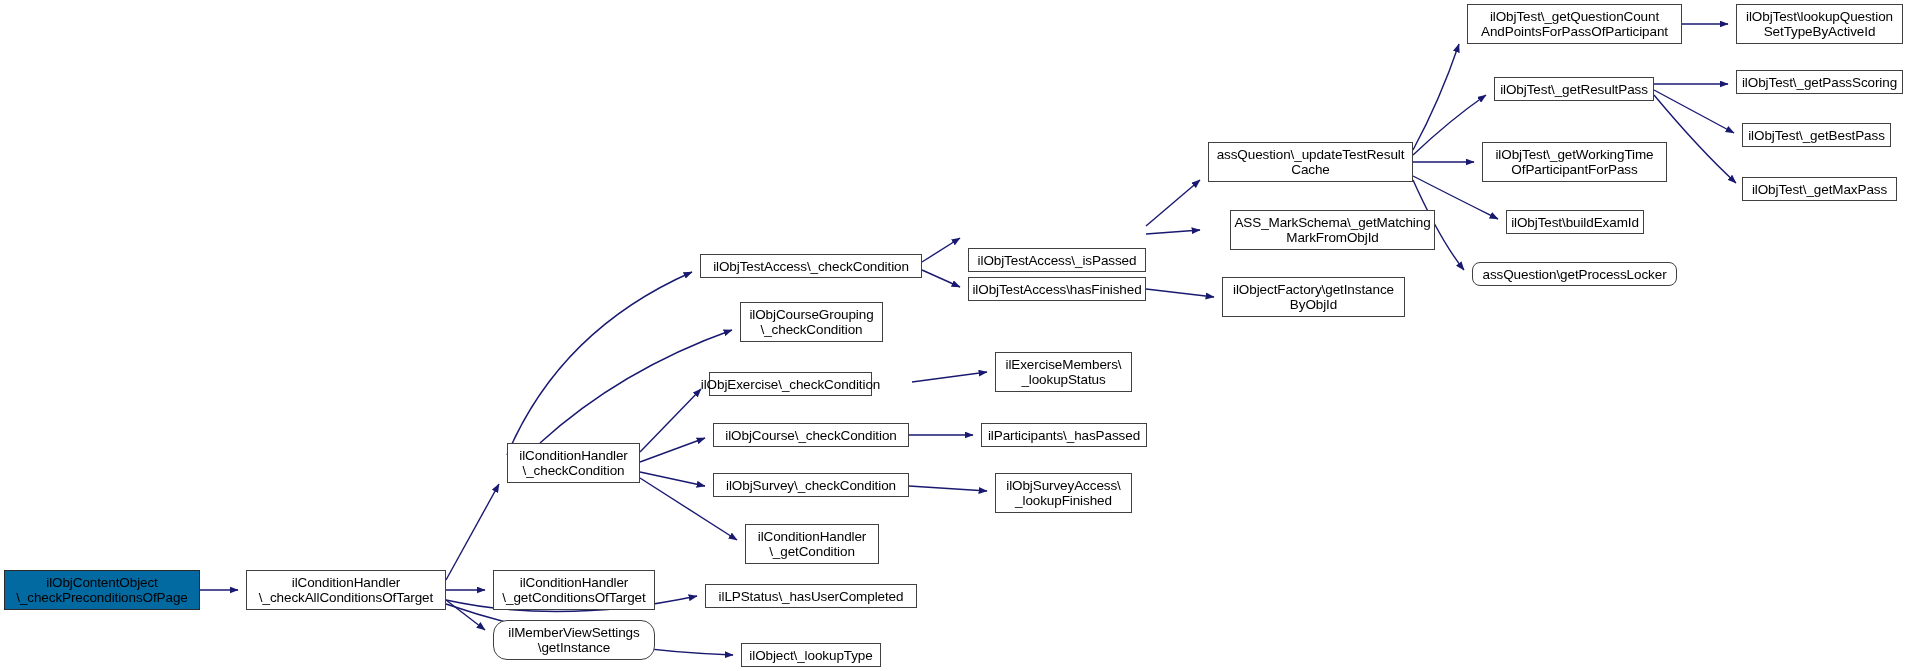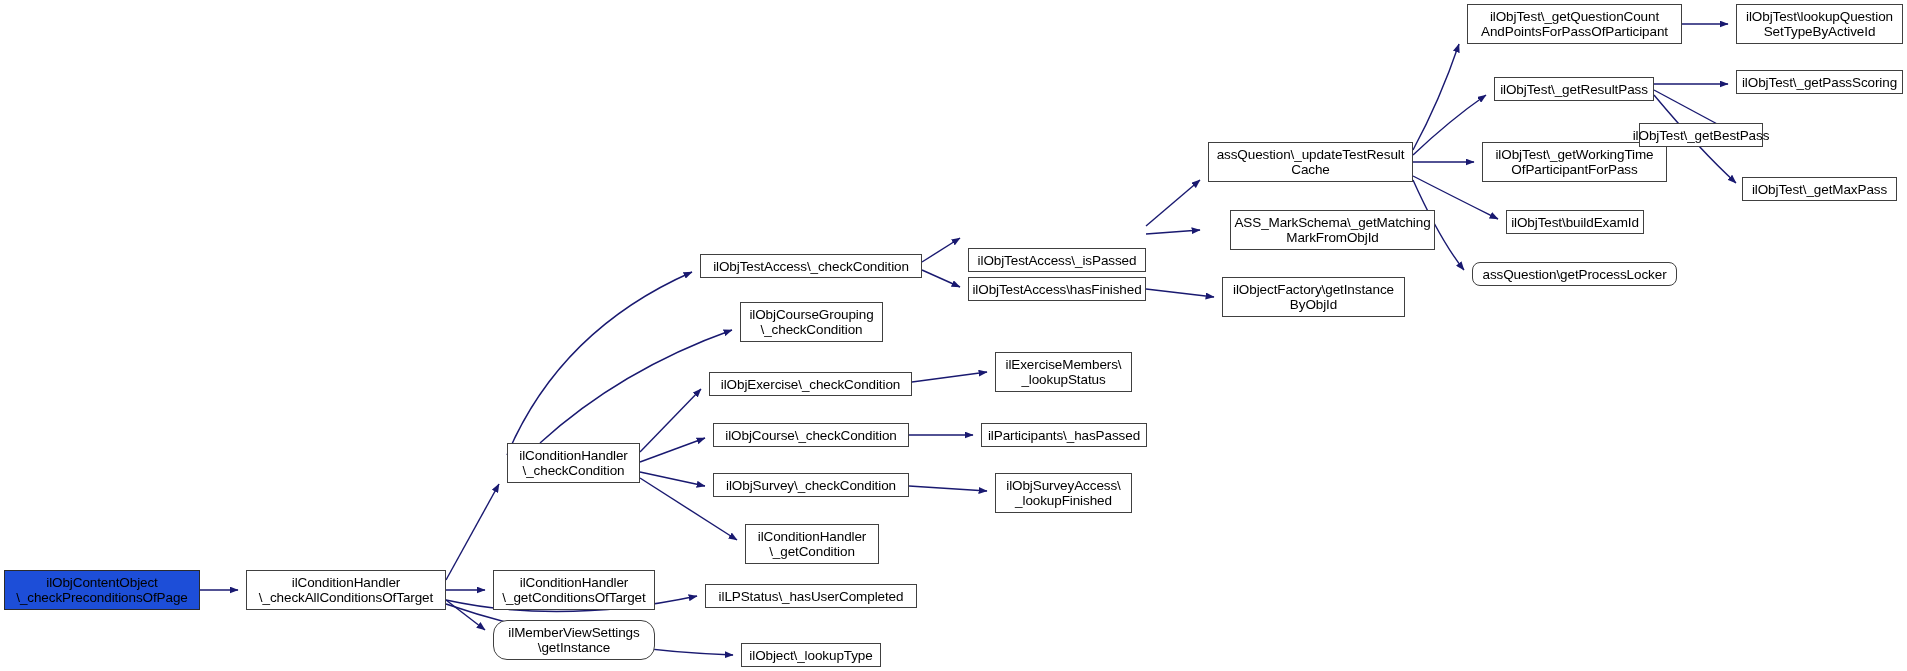--- a/index.html
+++ b/index.html
@@ -35,21 +35,21 @@
     justify-content: center;
     text-align: center;
     font-size: 13.5px;
     line-height: 15px;
     letter-spacing: -0.1px;
     white-space: pre-line;
     padding: 0 14px;
     z-index: 2;
   }
   .node.root {
-    background: #1d4ed8;
+    background: #0369a1;
     border-color: #2b2b2b;
   }
   .node-label {
     display: block;
     white-space: pre-line;
   }
 </style>
 </head>
 <body>
 
@@ -99,21 +99,21 @@
 \_checkAllConditionsOfTarget</span></div>
       <div class="node" style="left: 507px; top: 443px; width: 133px; height: 40px;"><span class="node-label">ilConditionHandler
 \_checkCondition</span></div>
       <div class="node" style="left: 493px; top: 570px; width: 162px; height: 40px;"><span class="node-label">ilConditionHandler
 \_getConditionsOfTarget</span></div>
       <div class="node" style="left: 493px; top: 620px; width: 162px; height: 40px; border-radius: 14px;"><span class="node-label">ilMemberViewSettings
 \getInstance</span></div>
       <div class="node" style="left: 700px; top: 254px; width: 222px; height: 24px;"><span class="node-label">ilObjTestAccess\_checkCondition</span></div>
       <div class="node" style="left: 740px; top: 302px; width: 143px; height: 40px;"><span class="node-label">ilObjCourseGrouping
 \_checkCondition</span></div>
-      <div class="node" style="left: 709px; top: 372px; width: 203px; height: 24px;"><span class="node-label">ilObjExercise\_checkCondition</span></div>
+      <div class="node" style="left: 709px; top: 372px; width: 163px; height: 24px;"><span class="node-label">ilObjExercise\_checkCondition</span></div>
       <div class="node" style="left: 713px; top: 423px; width: 196px; height: 24px;"><span class="node-label">ilObjCourse\_checkCondition</span></div>
       <div class="node" style="left: 713px; top: 473px; width: 196px; height: 24px;"><span class="node-label">ilObjSurvey\_checkCondition</span></div>
       <div class="node" style="left: 745px; top: 524px; width: 134px; height: 40px;"><span class="node-label">ilConditionHandler
 \_getCondition</span></div>
       <div class="node" style="left: 705px; top: 584px; width: 212px; height: 24px;"><span class="node-label">ilLPStatus\_hasUserCompleted</span></div>
       <div class="node" style="left: 741px; top: 643px; width: 140px; height: 24px;"><span class="node-label">ilObject\_lookupType</span></div>
       <div class="node" style="left: 968px; top: 222px; width: 178px; height: 24px; margin-top: 26px;"><span class="node-label">ilObjTestAccess\_isPassed</span></div>
       <div class="node" style="left: 968px; top: 277px; width: 178px; height: 24px;"><span class="node-label">ilObjTestAccess\hasFinished</span></div>
       <div class="node" style="left: 995px; top: 352px; width: 137px; height: 40px;"><span class="node-label">ilExerciseMembers\
 _lookupStatus</span></div>
@@ -129,16 +129,16 @@
       <div class="node" style="left: 1467px; top: 4px; width: 215px; height: 40px;"><span class="node-label">ilObjTest\_getQuestionCount
 AndPointsForPassOfParticipant</span></div>
       <div class="node" style="left: 1494px; top: 77px; width: 160px; height: 24px;"><span class="node-label">ilObjTest\_getResultPass</span></div>
       <div class="node" style="left: 1482px; top: 142px; width: 185px; height: 40px;"><span class="node-label">ilObjTest\_getWorkingTime
 OfParticipantForPass</span></div>
       <div class="node" style="left: 1506px; top: 210px; width: 138px; height: 24px;"><span class="node-label">ilObjTest\buildExamId</span></div>
       <div class="node" style="left: 1472px; top: 262px; width: 205px; height: 24px; border-radius: 8px;"><span class="node-label">assQuestion\getProcessLocker</span></div>
       <div class="node" style="left: 1736px; top: 4px; width: 167px; height: 40px;"><span class="node-label">ilObjTest\lookupQuestion
 SetTypeByActiveId</span></div>
       <div class="node" style="left: 1736px; top: 70px; width: 167px; height: 24px;"><span class="node-label">ilObjTest\_getPassScoring</span></div>
-      <div class="node" style="left: 1639px; top: 123px; width: 124px; height: 24px;"><span class="node-label">ilObjTest\_getBestPass</span></div>
+      <div class="node" style="left: 1742px; top: 123px; width: 149px; height: 24px;"><span class="node-label">ilObjTest\_getBestPass</span></div>
       <div class="node" style="left: 1742px; top: 177px; width: 155px; height: 24px;"><span class="node-label">ilObjTest\_getMaxPass</span></div>
     </div>
 </div>
 
 </body></html>

